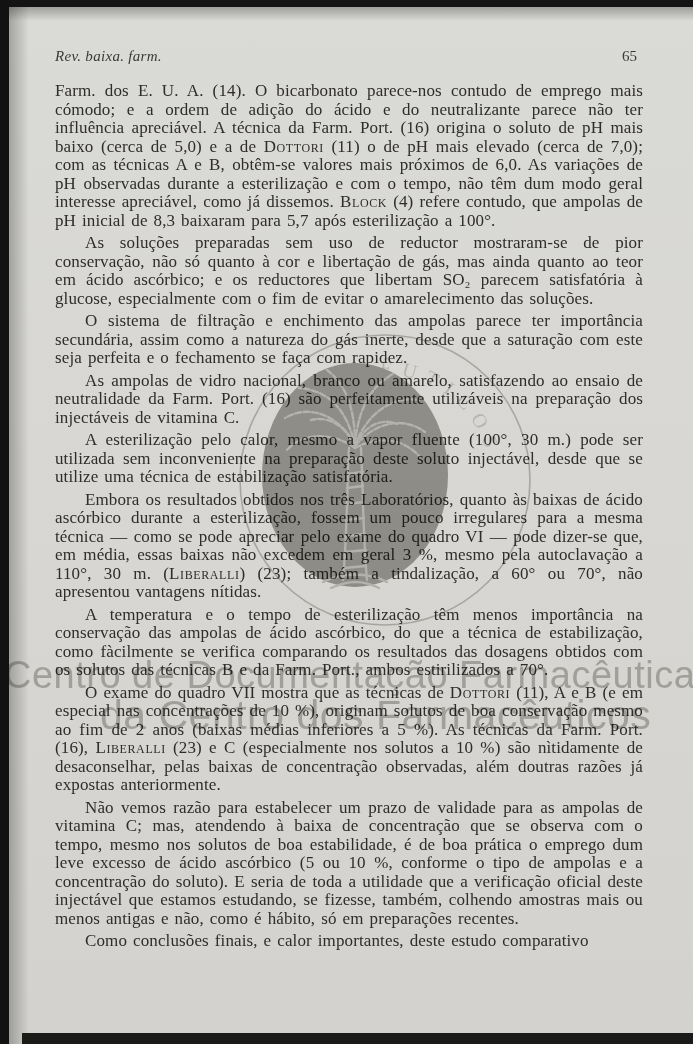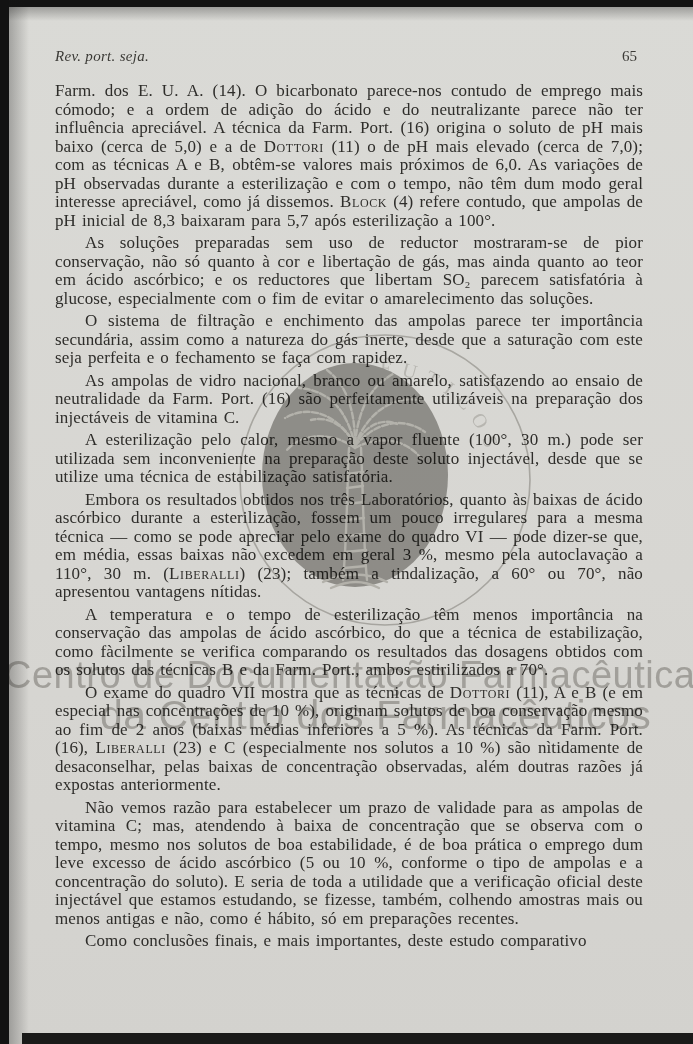--- a/index.html
+++ b/index.html
@@ -52,35 +52,35 @@
   }
   .wm1{left:4px;top:654px;font-size:38px;letter-spacing:.5px;}
   .wm2{left:100px;top:692px;font-size:41px;letter-spacing:.5px;}
 </style>
 </head>
 <body>
 
 <div class="page">
 
   <div class="header">
-    <span class="journal">Rev. port. seja.</span>
+    <span class="journal">Rev. baixa. farm.</span>
     <span class="pagenum">65</span>
   </div>
 
   <div class="bodytext" id="body-text">
       <p class="no-indent">Farm. dos E. U. A. (14). O bicarbonato parece-nos contudo de emprego mais cómodo; e a ordem de adição do ácido e do neutralizante parece não ter influência apreciável. A técnica da Farm. Port. (16) origina o soluto de pH mais baixo (cerca de 5,0) e a de <span class="sc">Dottori</span> (11) o de pH mais elevado (cerca de 7,0); com as técnicas A e B, obtêm-se valores mais próximos de 6,0. As variações de pH observadas durante a esterilização e com o tempo, não têm dum modo geral interesse apreciável, como já dissemos. <span class="sc">Block</span> (4) refere contudo, que ampolas de pH inicial de 8,3 baixaram para 5,7 após esterilização a 100°.</p>
       <p>As soluções preparadas sem uso de reductor mostraram-se de pior conservação, não só quanto à cor e libertação de gás, mas ainda quanto ao teor em ácido ascórbico; e os reductores que libertam SO₂ parecem satisfatória à glucose, especialmente com o fim de evitar o amarelecimento das soluções.</p>
       <p>O sistema de filtração e enchimento das ampolas parece ter importância secundária, assim como a natureza do gás inerte, desde que a saturação com este seja perfeita e o fechamento se faça com rapidez.</p>
       <p>As ampolas de vidro nacional, branco ou amarelo, satisfazendo ao ensaio de neutralidade da Farm. Port. (16) são perfeitamente utilizáveis na preparação dos injectáveis de vitamina C.</p>
       <p>A esterilização pelo calor, mesmo a vapor fluente (100°, 30 m.) pode ser utilizada sem inconveniente na preparação deste soluto injectável, desde que se utilize uma técnica de estabilização satisfatória.</p>
       <p>Embora os resultados obtidos nos três Laboratórios, quanto às baixas de ácido ascórbico durante a esterilização, fossem um pouco irregulares para a mesma técnica — como se pode apreciar pelo exame do quadro VI — pode dizer-se que, em média, essas baixas não excedem em geral 3 %, mesmo pela autoclavação a 110°, 30 m. (<span class="sc">Liberalli</span>) (23); também a tindalização, a 60° ou 70°, não apresentou vantagens nítidas.</p>
       <p>A temperatura e o tempo de esterilização têm menos importância na conservação das ampolas de ácido ascórbico, do que a técnica de estabilização, como fàcilmente se verifica comparando os resultados das dosagens obtidos com os solutos das técnicas B e da Farm. Port., ambos estirilizados a 70°.</p>
       <p>O exame do quadro VII mostra que as técnicas de <span class="sc">Dottori</span> (11), A e B (e em especial nas concentrações de 10 %), originam solutos de boa conservação mesmo ao fim de 2 anos (baixas médias inferiores a 5 %). As técnicas da Farm. Port. (16), <span class="sc">Liberalli</span> (23) e C (especialmente nos solutos a 10 %) são nìtidamente de desaconselhar, pelas baixas de concentração observadas, além doutras razões já expostas anteriormente.</p>
       <p>Não vemos razão para estabelecer um prazo de validade para as ampolas de vitamina C; mas, atendendo à baixa de concentração que se observa com o tempo, mesmo nos solutos de boa estabilidade, é de boa prática o emprego dum leve excesso de ácido ascórbico (5 ou 10 %, conforme o tipo de ampolas e a concentração do soluto). E seria de toda a utilidade que a verificação oficial deste injectável que estamos estudando, se fizesse, também, colhendo amostras mais ou menos antigas e não, como é hábito, só em preparações recentes.</p>
-      <p>Como conclusões finais, e mais importantes, deste estudo comparativo</p>
+      <p>Como conclusões finais, e calor importantes, deste estudo comparativo</p>
     </div>
 
   <div class="wm-layer">
     <svg class="stamp" viewBox="0 0 300 300" aria-hidden="true">
       <circle class="ring" cx="150" cy="152" r="145"></circle>
       <path id="arcTop" d="M 45 152 A 105 105 0 0 1 255 152" fill="none" stroke="none"></path>
       <text class="ringtext">
         <textPath href="#arcTop" startOffset="50%" text-anchor="middle">FARMACÊUTICOS</textPath>
       </text>
       <ellipse class="oval" cx="120" cy="147" rx="93" ry="112"></ellipse>

